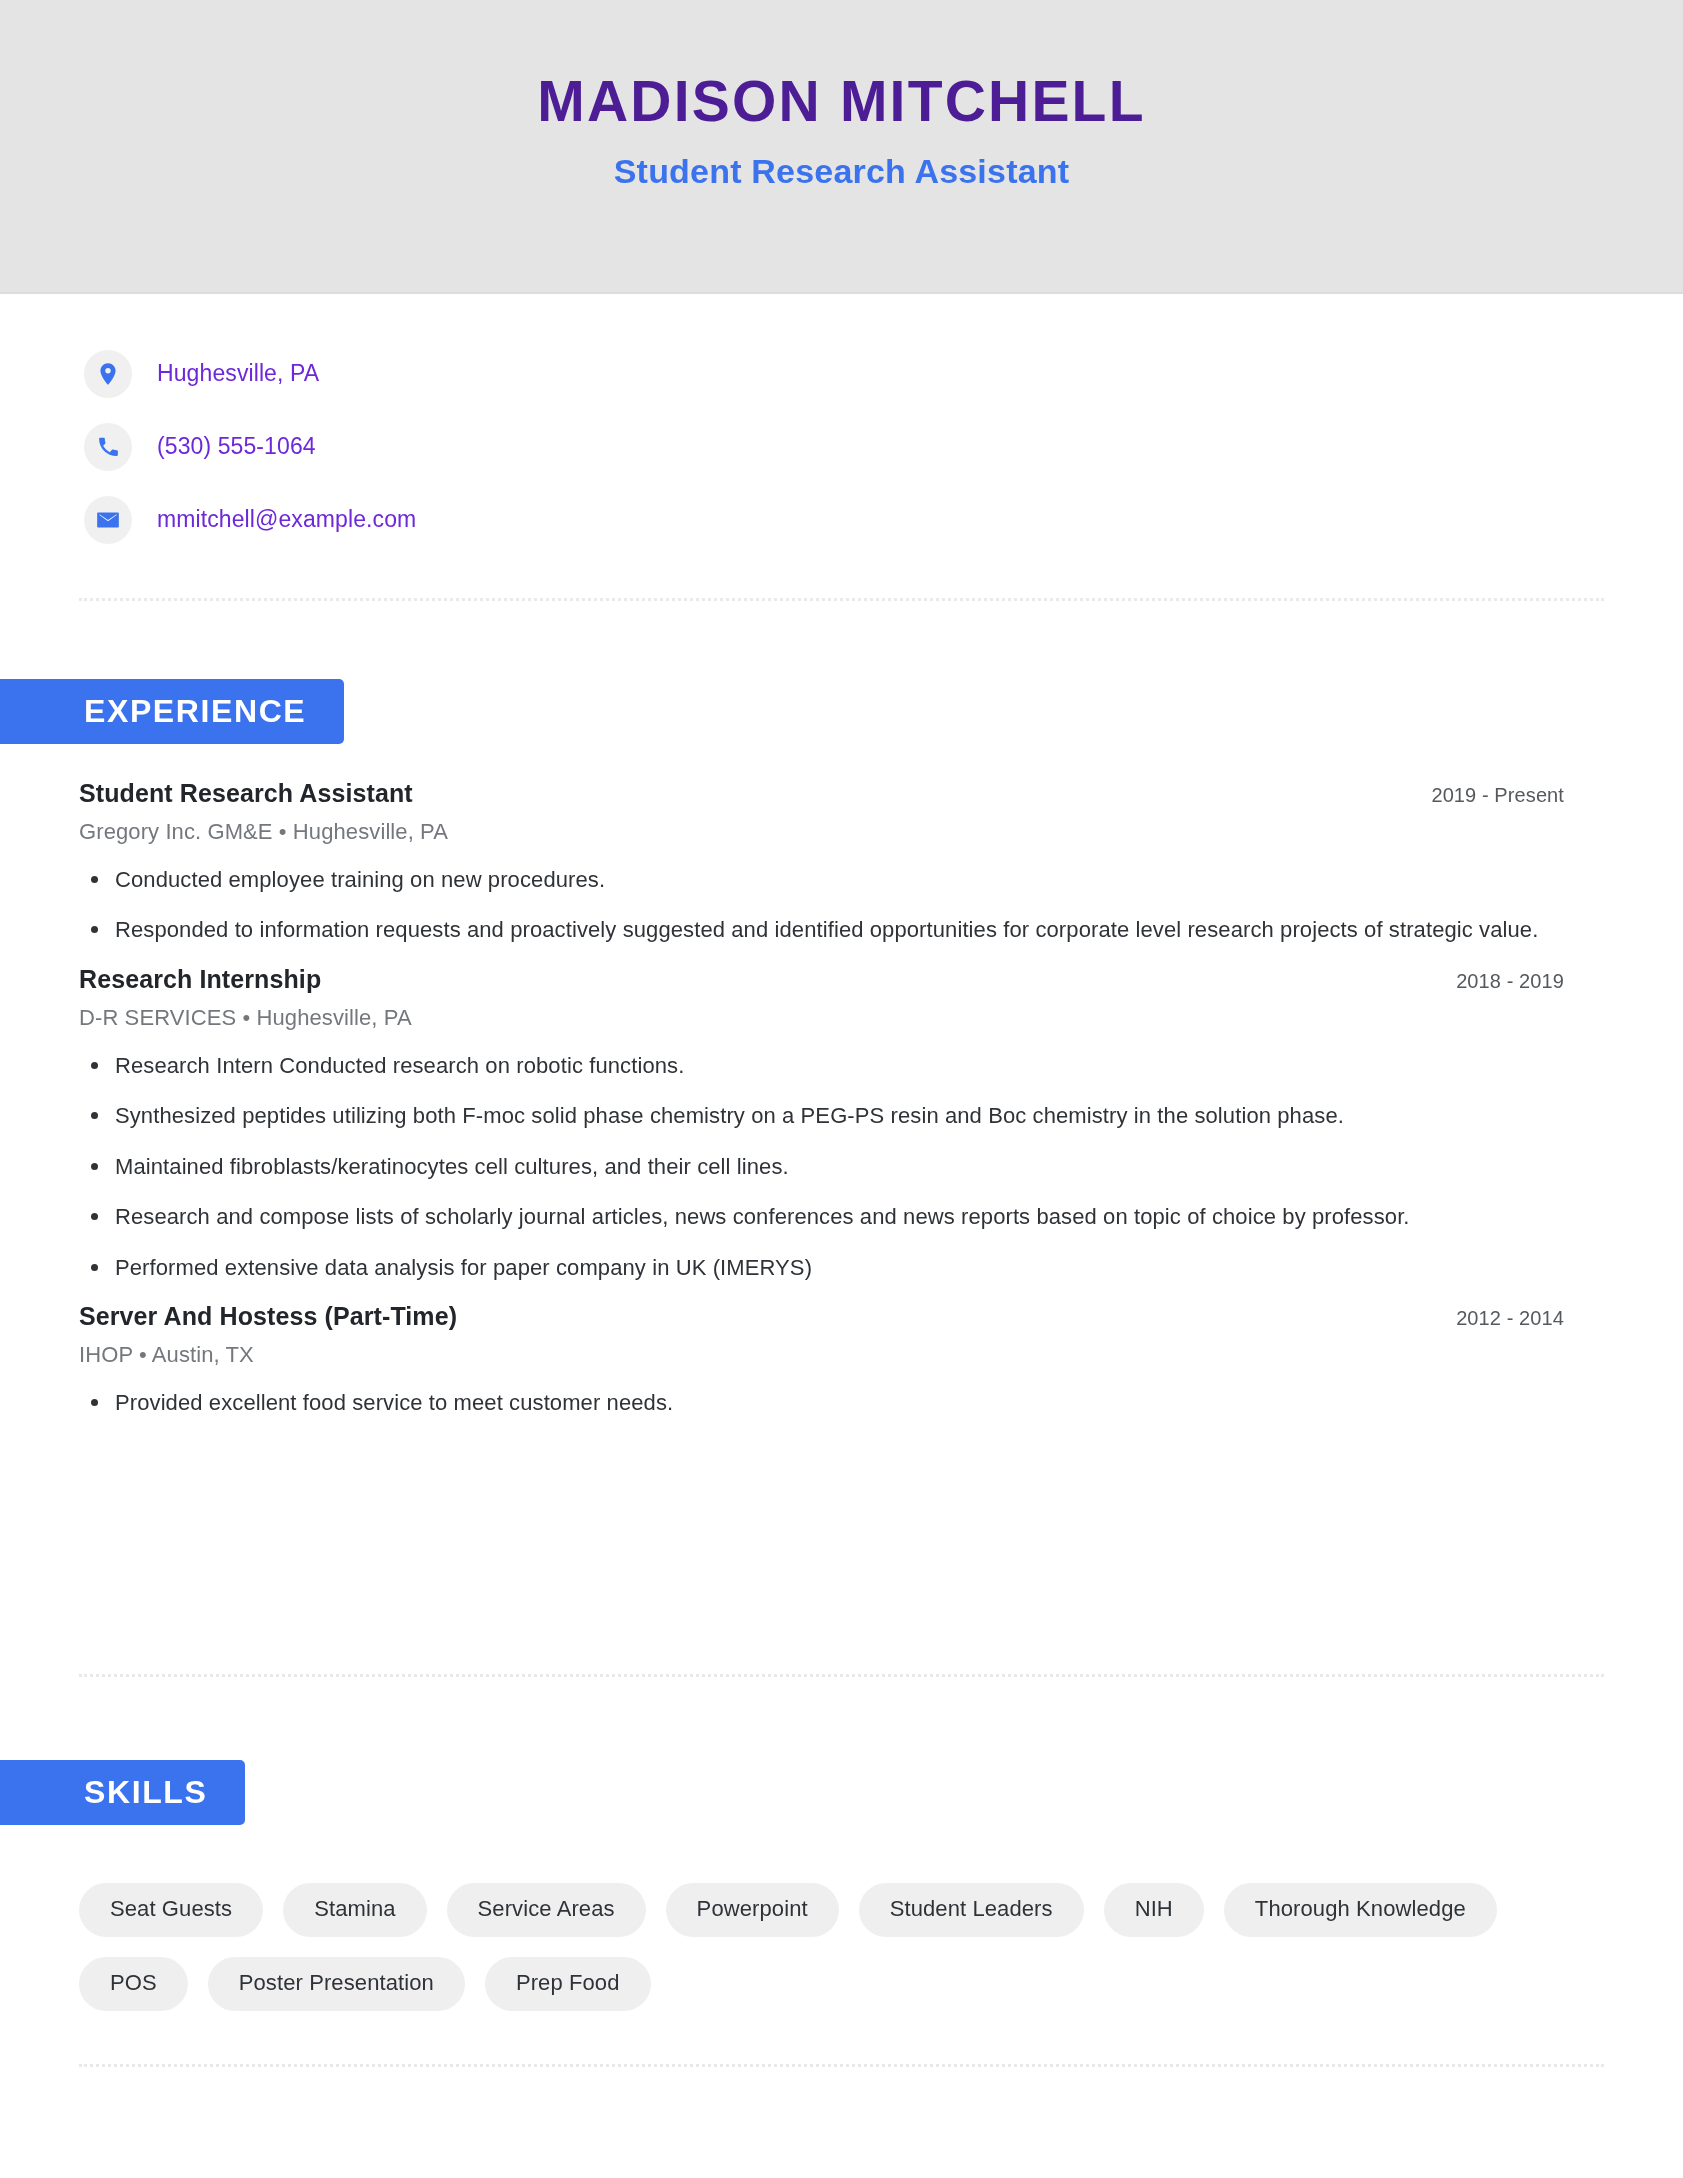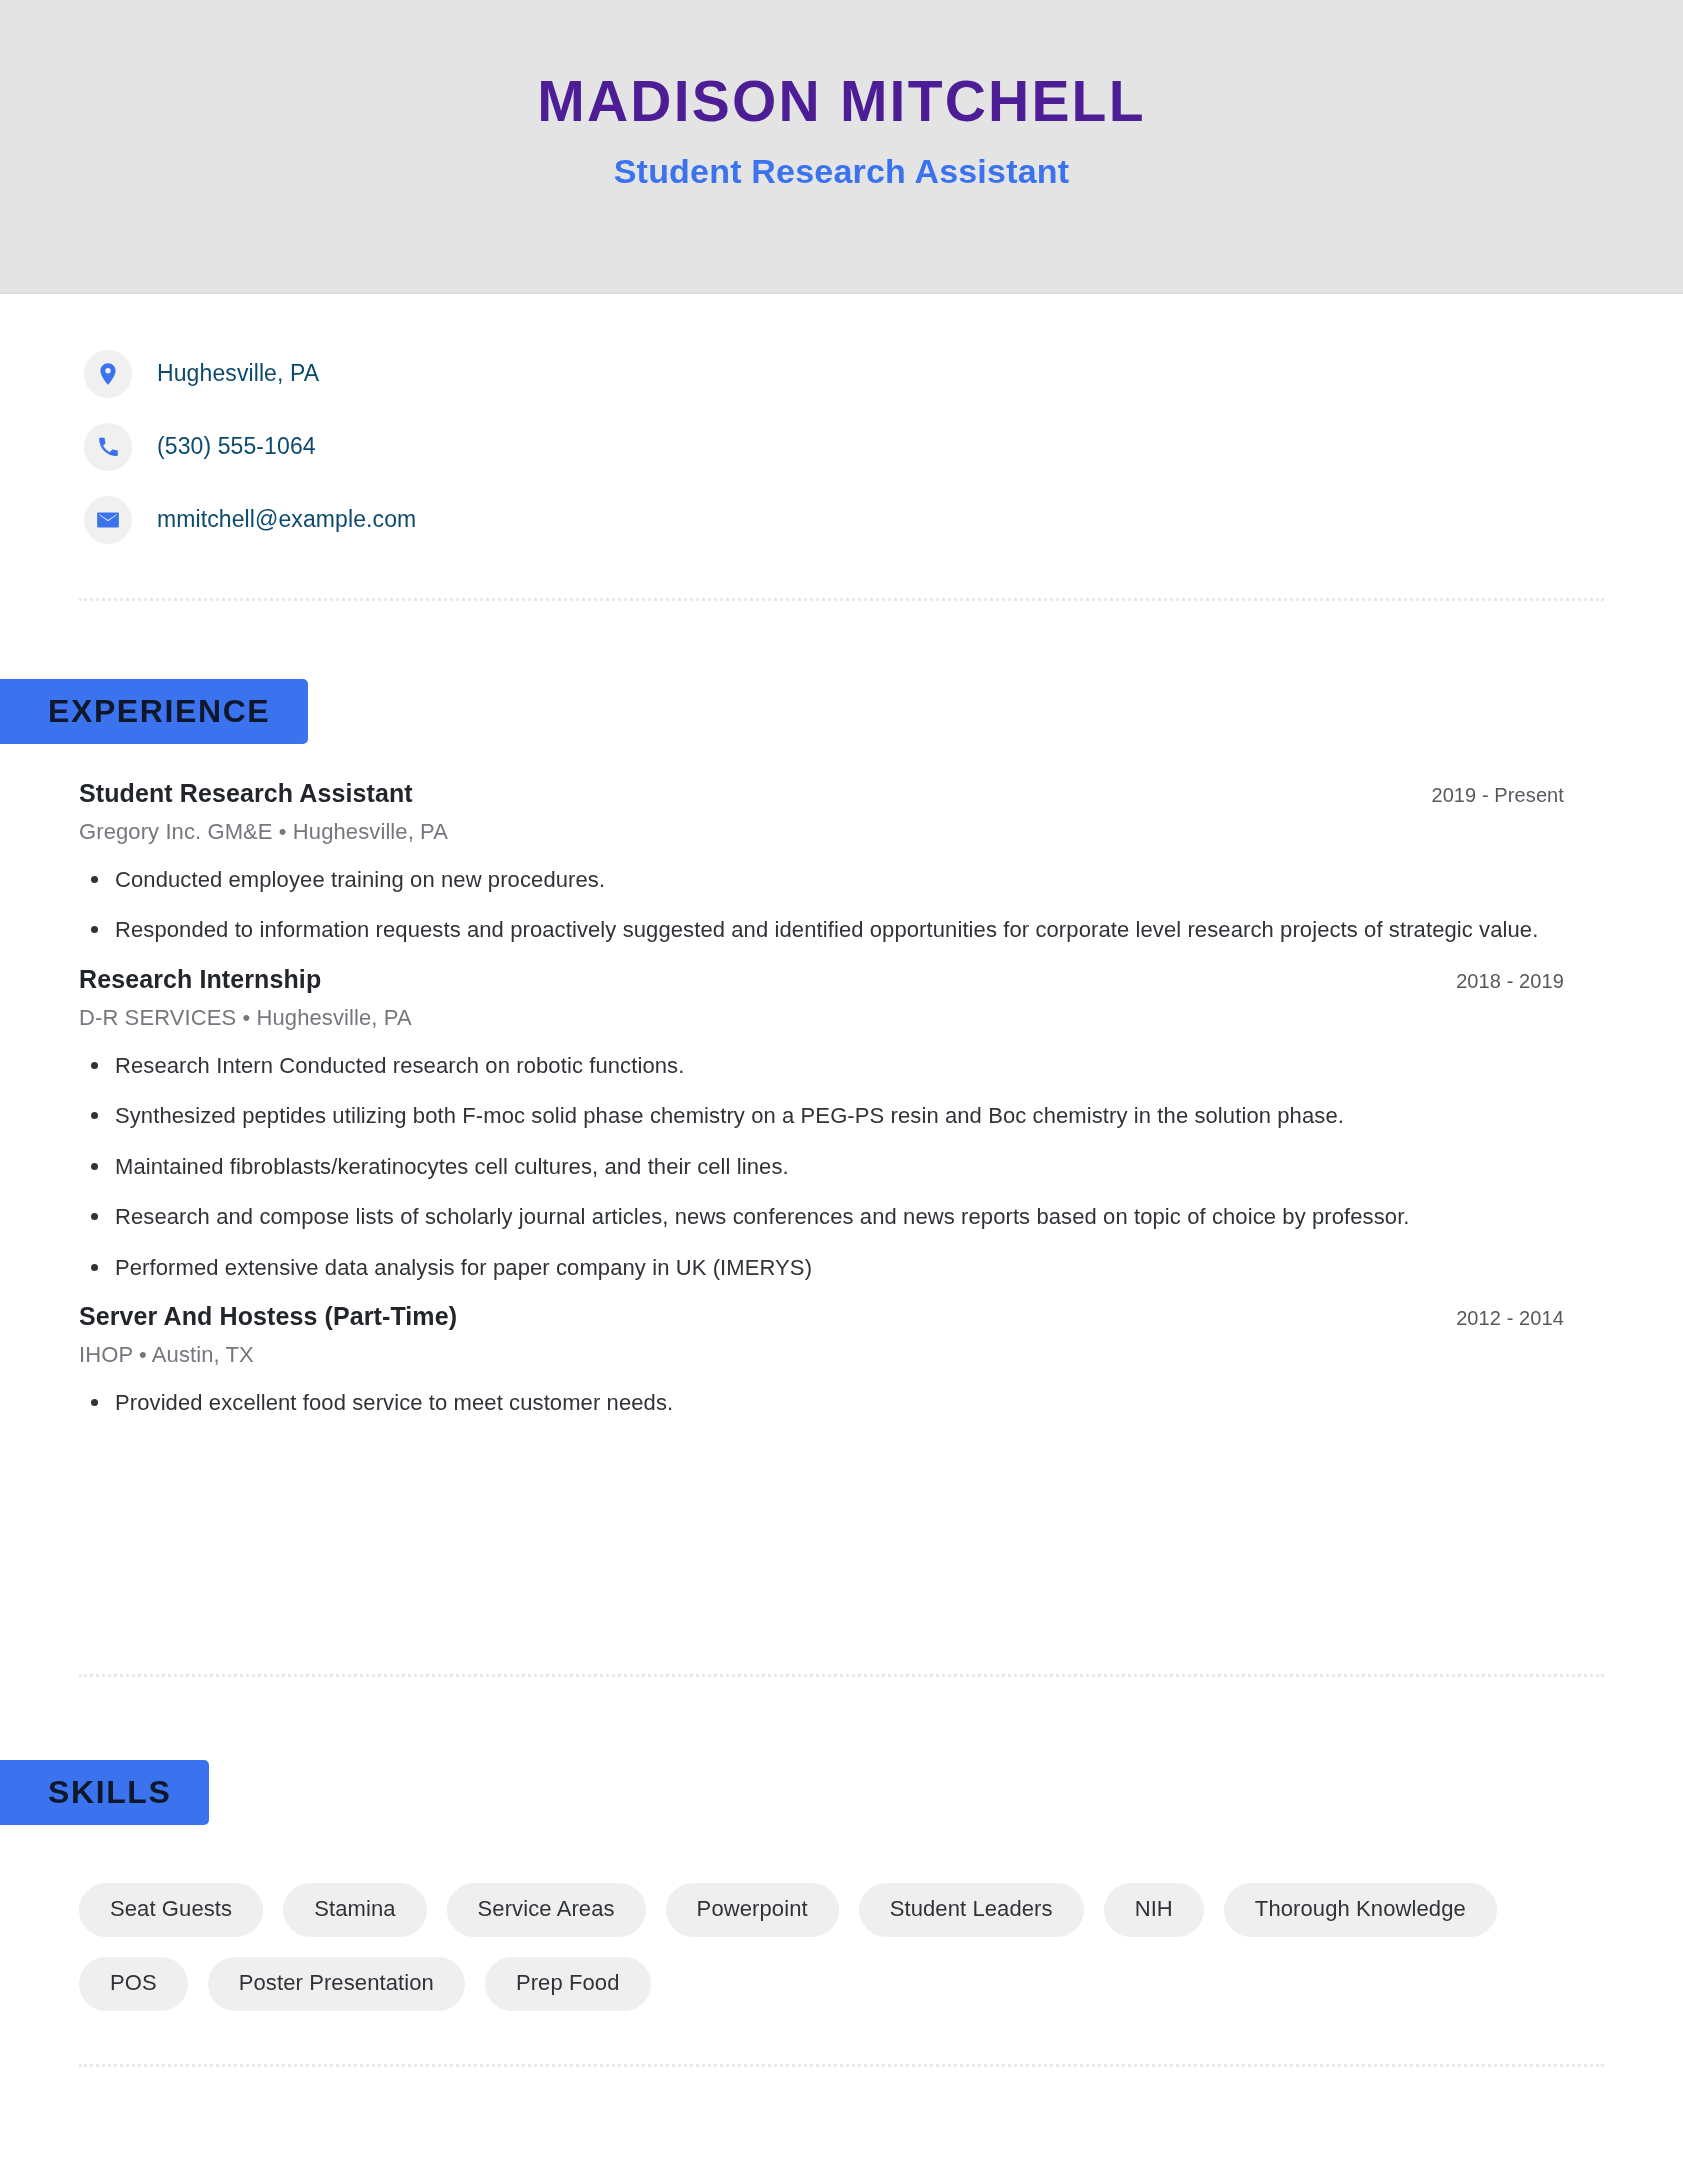--- a/index.html
+++ b/index.html
@@ -86,21 +86,21 @@
     align-items: center;
     justify-content: center;
     flex: 0 0 auto;
   }
   .contact-icon svg {
     display: block;
   }
   .contact-text {
     margin-left: 25px;
     font-size: 23px;
-    color: #0c4a6e;
+    color: #6d28d9;
     letter-spacing: 0.1px;
     white-space: nowrap;
   }
 
   
   .divider {
     position: absolute;
     left: 79px;
     width: 1525px;
     height: 0;
@@ -112,25 +112,25 @@
     position: absolute;
     left: 0;
     height: 65px;
     background: #3b73ee;
     border-top-right-radius: 5px;
     border-bottom-right-radius: 5px;
     display: flex;
     align-items: center;
   }
   .section-badge span {
-    color: #0f172a;
+    color: #ffffff;
     font-size: 32px;
     font-weight: 700;
     letter-spacing: 1.6px;
-    padding-left: 48px;
+    padding-left: 84px;
     padding-right: 38px;
     white-space: nowrap;
   }
 
   
   .experience-list {
     position: absolute;
     left: 79px;
     width: 1525px;
   }

